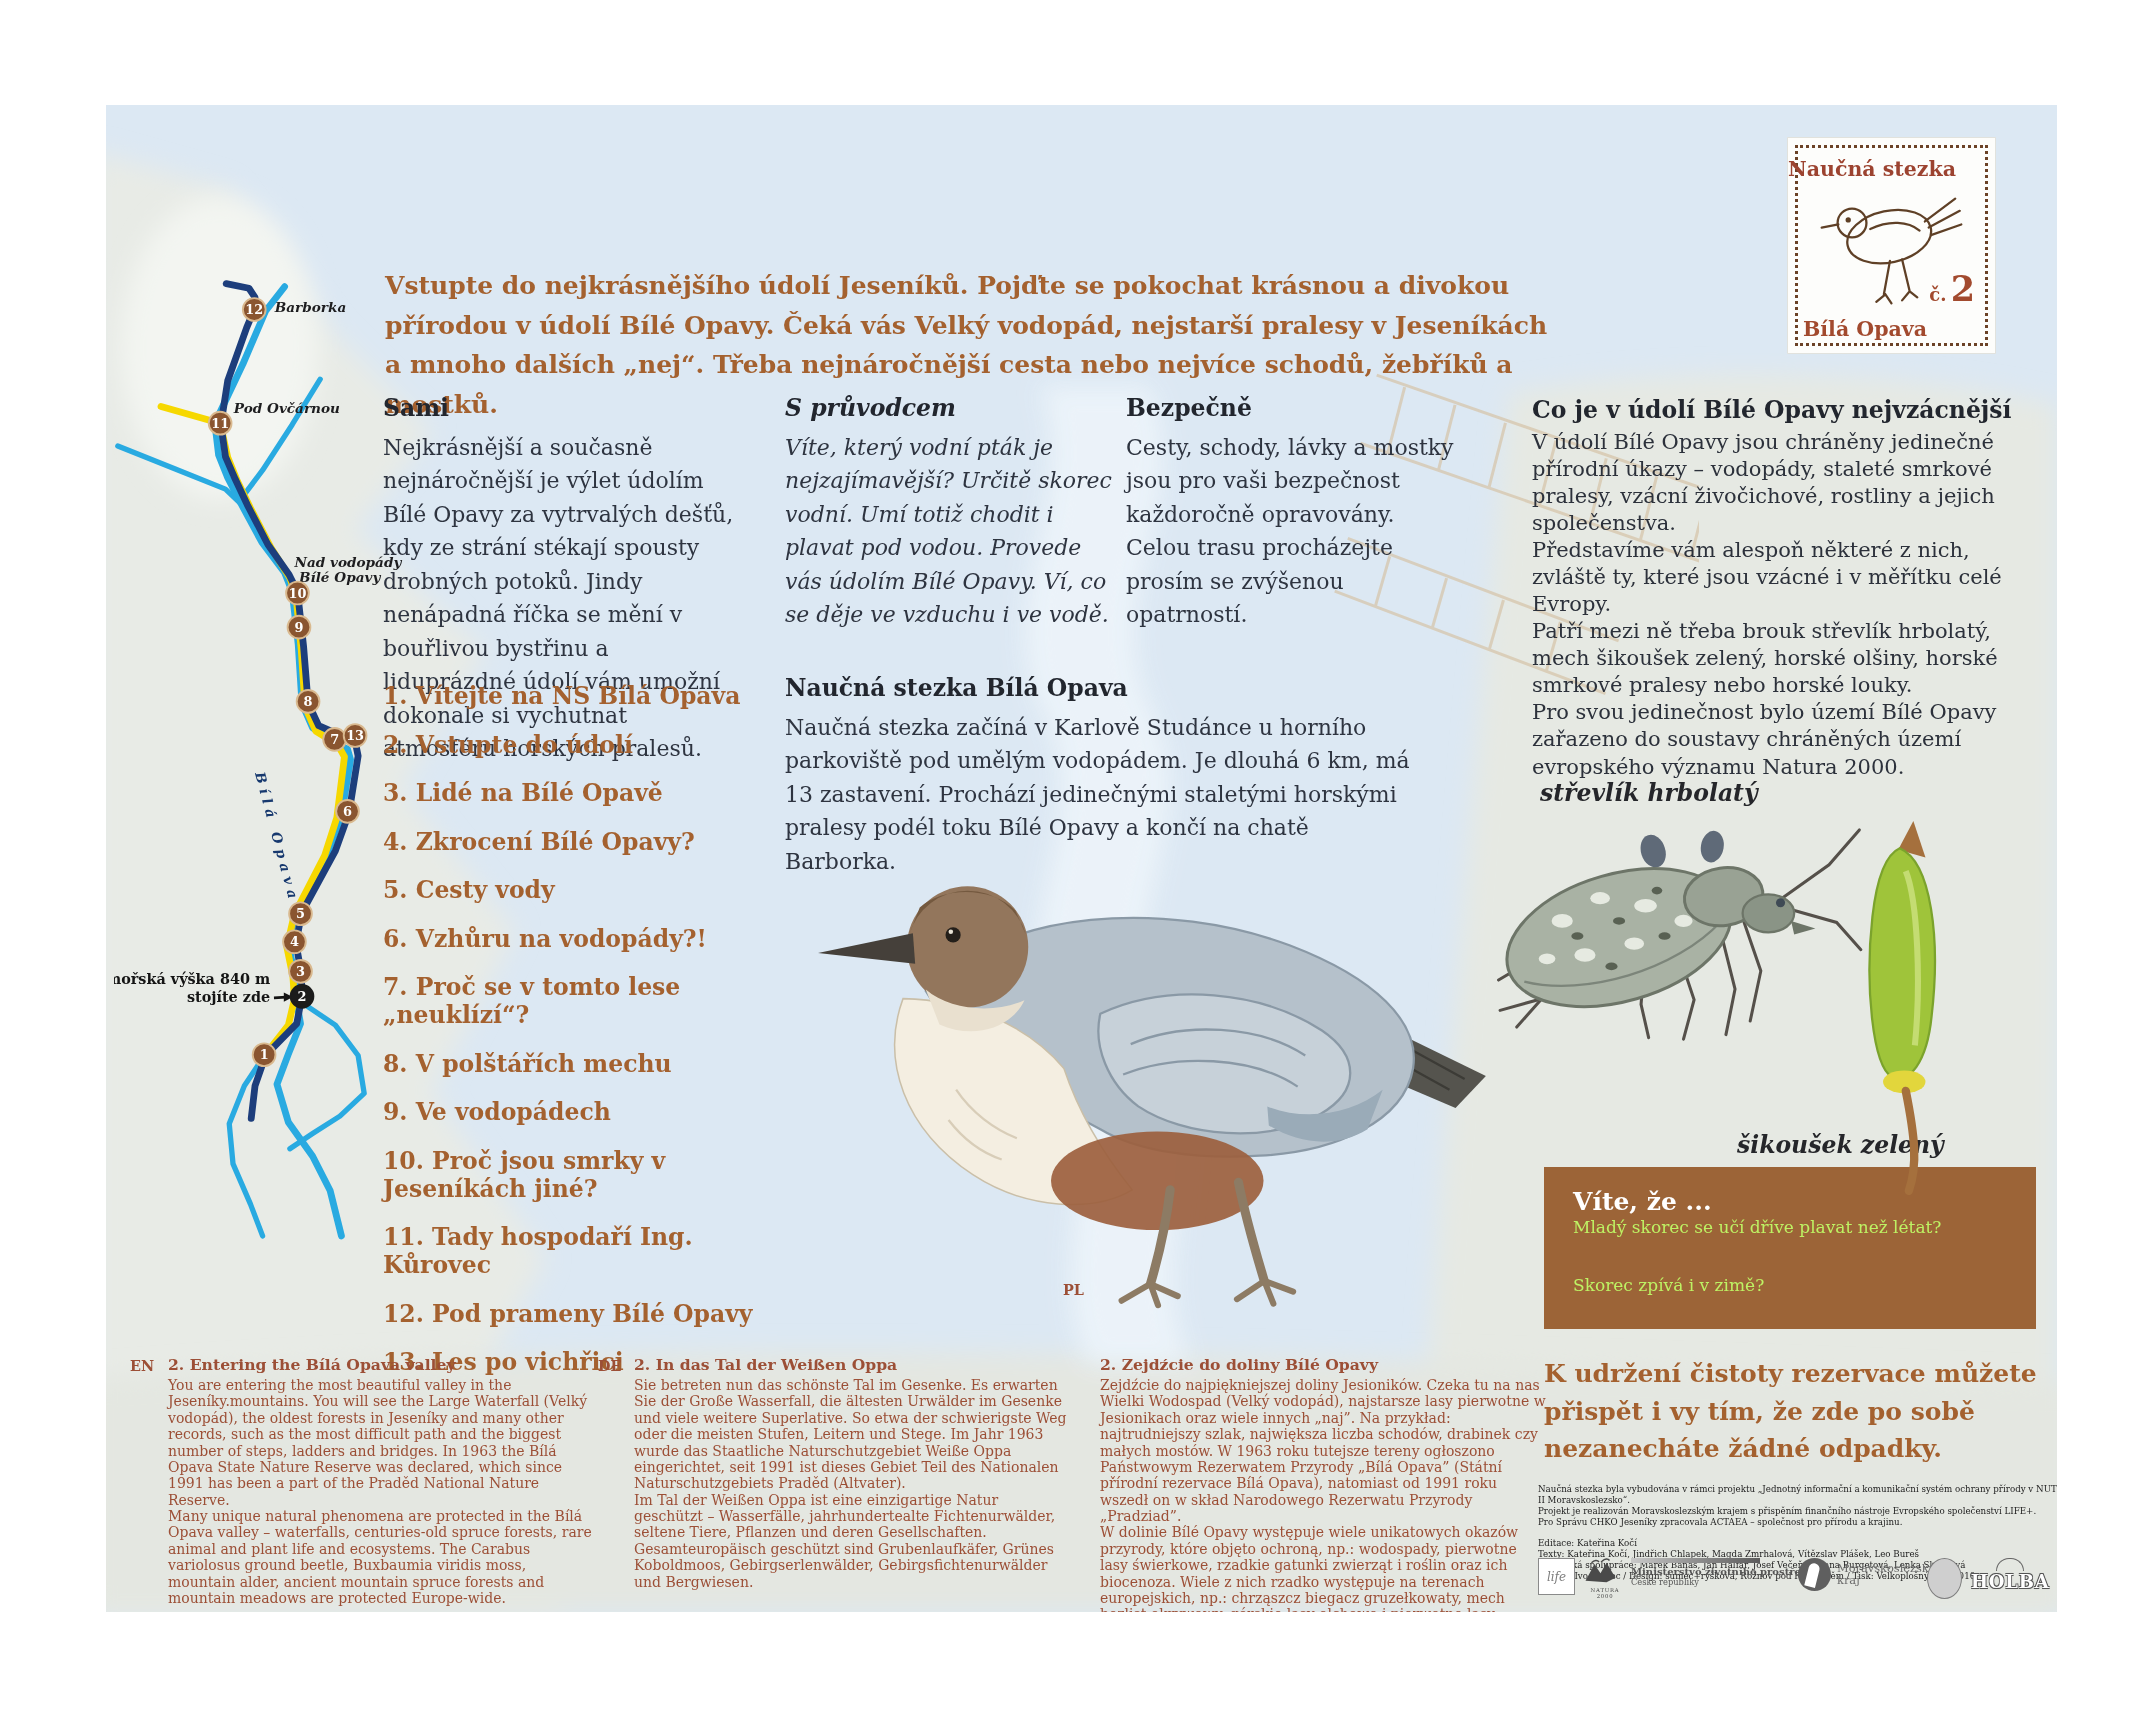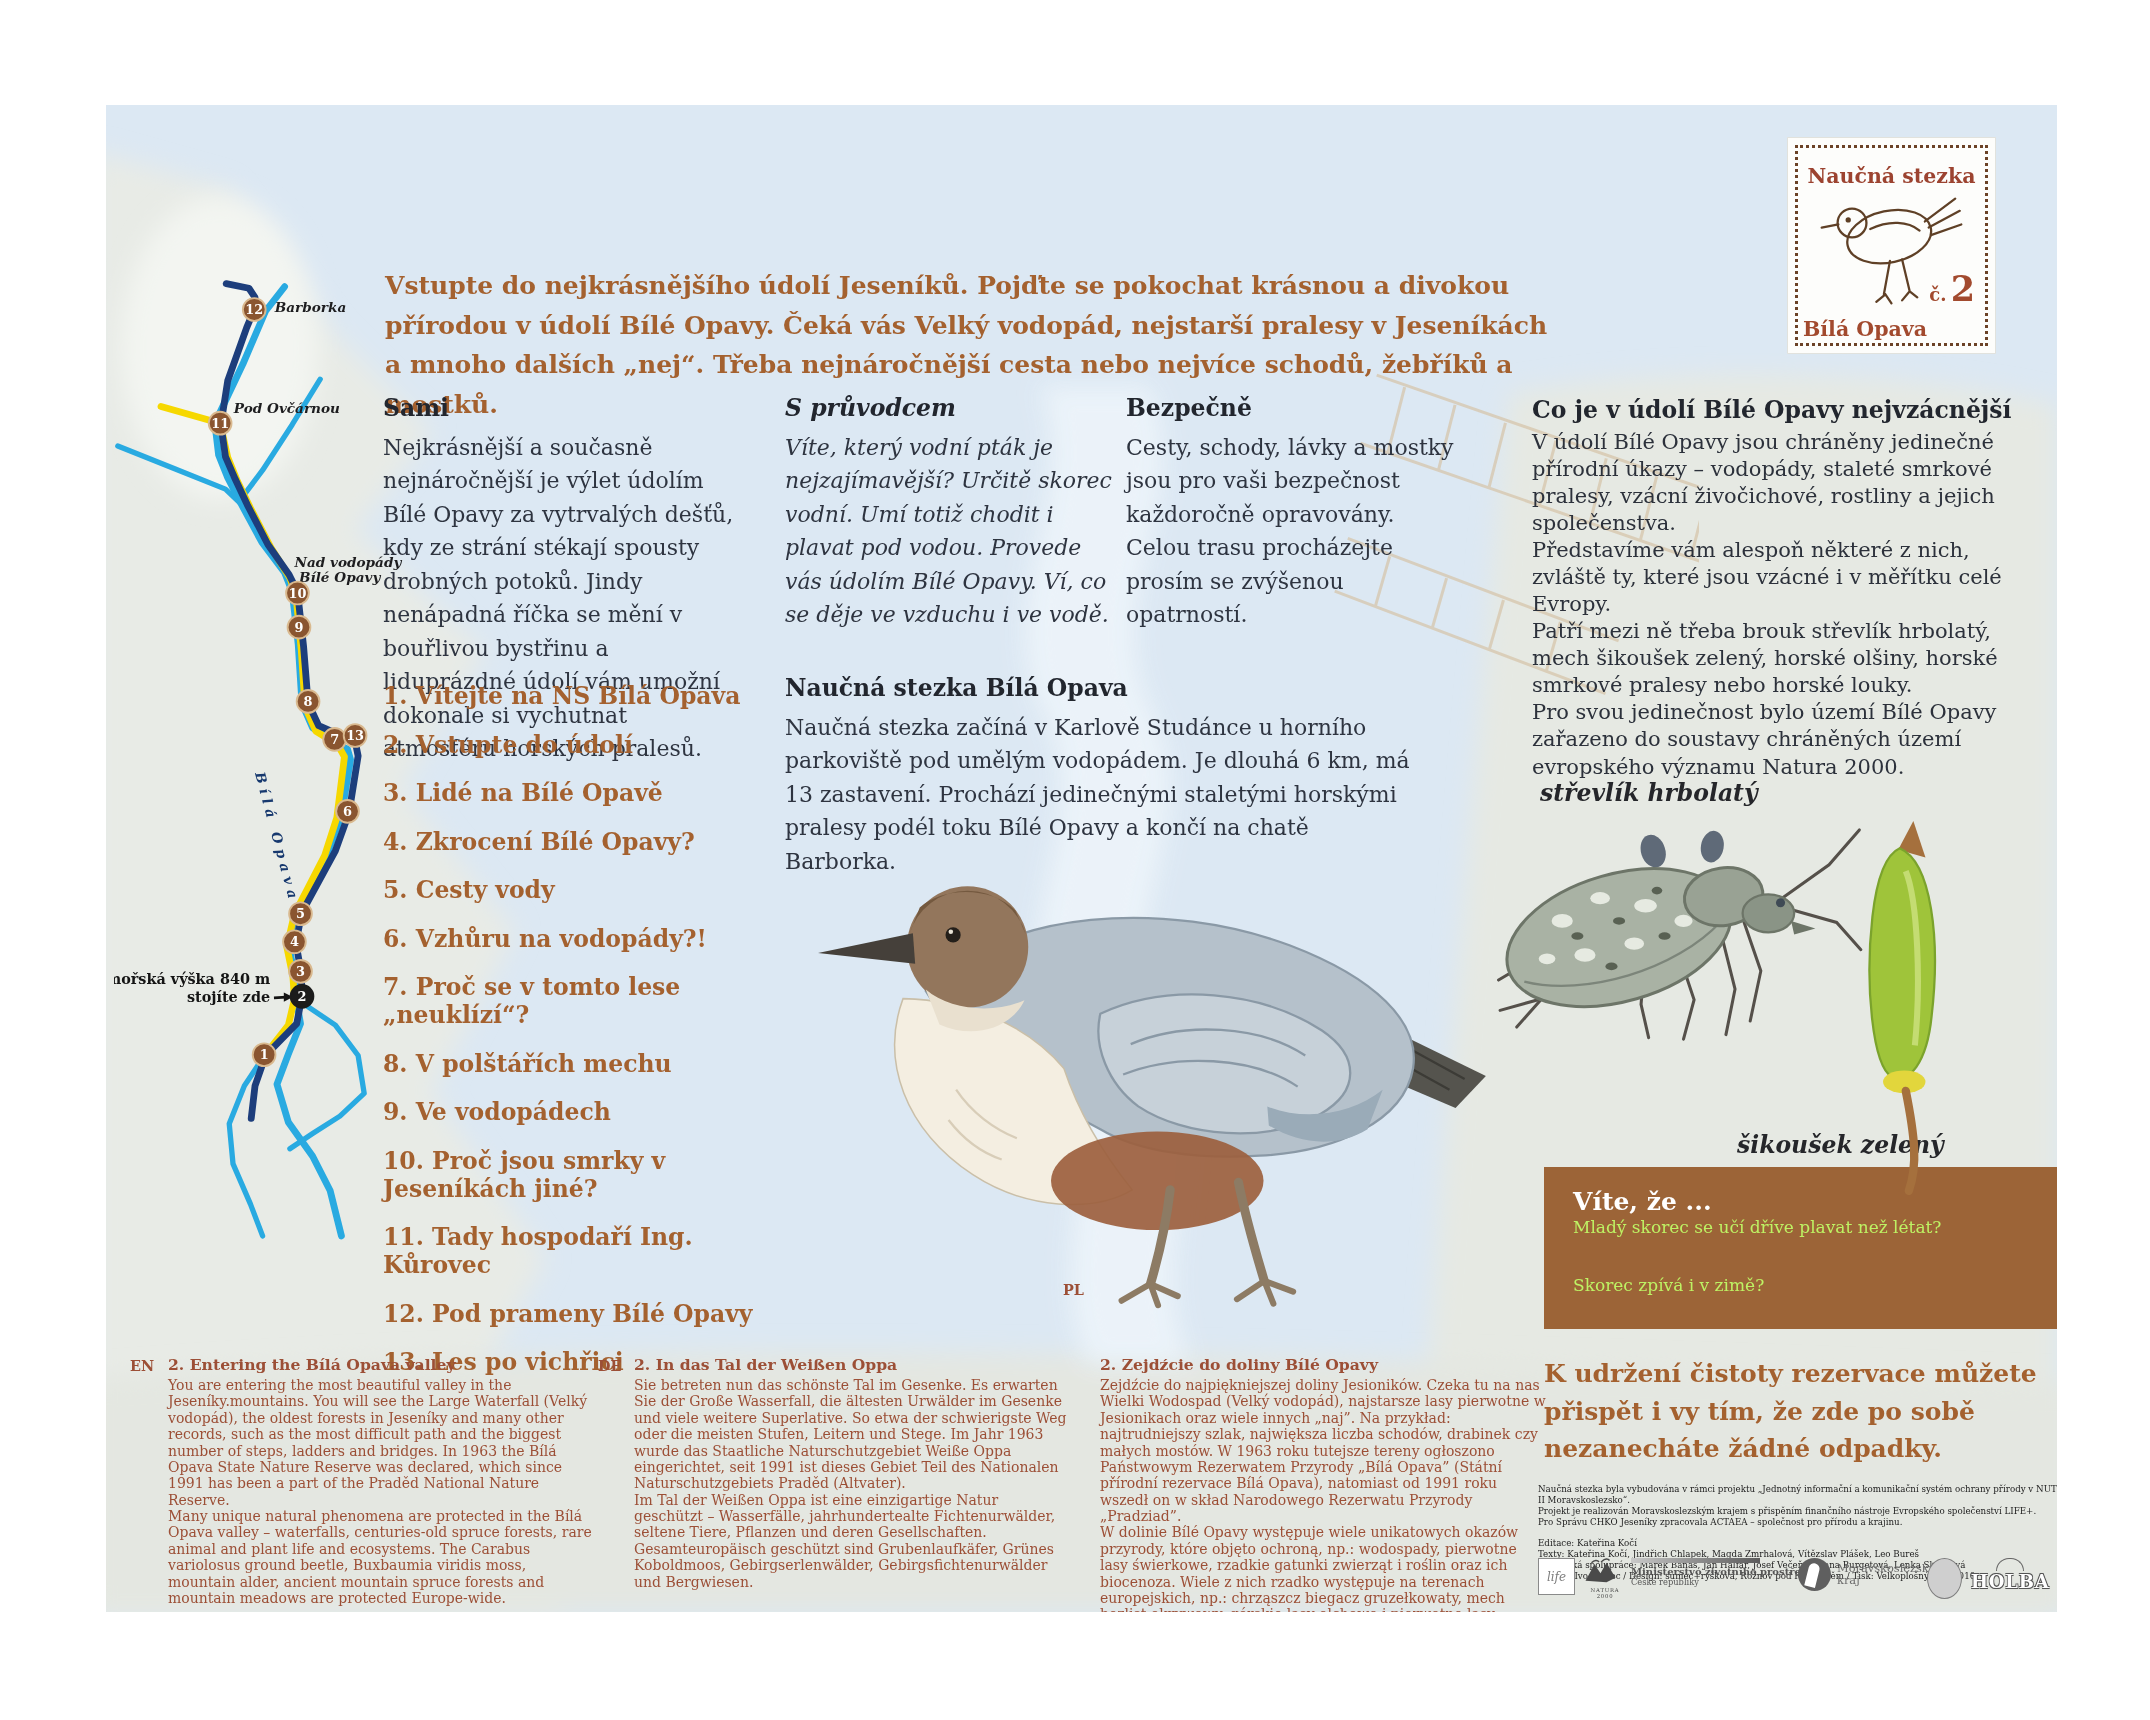--- a/index.html
+++ b/index.html
@@ -24,21 +24,21 @@
   .tr-label{font-size:14.4px;font-weight:bold;color:#9c4f36;}
   .tr-h{font-size:15.6px;font-weight:bold;color:#9c4f36;margin:0 1px 3px 0;}
   .tr-b{font-size:14px;color:#9c4f36;line-height:1.17;margin:0;}
   .credits{font-size:8.7px;color:#1c1c1c;line-height:1.28;}
   .credits p{margin:0;}
   .cred-gap{height:9px;}
 
   
   .stamp{background:#fdfdfb;box-shadow:0 0 0 0.8px #e3e0d8;}
   .stamp-inner{position:absolute;left:6.8px;top:6.8px;right:6.8px;bottom:6.8px;border:3px dotted #6b4226;}
-  .stamp-h{position:absolute;left:0;right:0;top:26px;text-align:center;font-size:20.5px;font-weight:bold;color:#9c4330;}
+  .stamp-h{position:absolute;left:0;right:0;top:19px;font-size:20.5px;font-weight:bold;color:#9c4330;}
   .stamp-no{position:absolute;right:20px;bottom:44px;color:#a24a2e;font-weight:bold;}
   .stamp-no .c{font-size:18px;} .stamp-no .n{font-size:35px;}
   .stamp-name{position:absolute;left:15px;bottom:12px;font-size:20.5px;font-weight:bold;color:#a24a2e;}
 
   
   .t-navy{fill:none;stroke:#1d3e7c;stroke-width:9;stroke-linejoin:round;stroke-linecap:round;}
   .t-cyan{fill:none;stroke:#29aae1;stroke-width:9;stroke-linejoin:round;stroke-linecap:round;}
   .t-cyan.thin{stroke-width:7;}
   .t-yellow{fill:none;stroke:#f6d800;stroke-width:9;stroke-linejoin:round;stroke-linecap:round;}
   .mk{fill:#8a5530;stroke:#d9b98f;stroke-width:2.5;}
@@ -309,21 +309,21 @@
     <polygon points="183,94 58,120 186,134" fill="#45403a"></polygon>
     <circle cx="236" cy="96" r="10" fill="#241f1a"></circle>
     <circle cx="233" cy="92" r="3" fill="#e8e2d5"></circle>
     <path d="M522,432 C516,482 506,522 496,556" stroke="#8d7b64" stroke-width="12" fill="none" stroke-linecap="round"></path>
     <path d="M496,556 L458,578 M496,556 L506,584 M496,556 L532,572" stroke="#8d7b64" stroke-width="8" fill="none" stroke-linecap="round"></path>
     <path d="M612,422 C622,472 636,518 646,552" stroke="#8d7b64" stroke-width="12" fill="none" stroke-linecap="round"></path>
     <path d="M646,552 L610,576 M646,552 L658,582 M646,552 L684,566" stroke="#8d7b64" stroke-width="8" fill="none" stroke-linecap="round"></path>
     <path d="M240,300 C260,330 290,352 320,364 M230,340 C250,366 276,384 300,392" stroke="#d8cdb8" stroke-width="3" fill="none"></path>
   </svg>
 
-  <div class="abs infobox" style="left:1438px;top:1062px;width:492px;height:162px;z-index:5;padding-left:44px;">
+  <div class="abs infobox" style="left:1438px;top:1062px;width:492px;height:162px;z-index:5;">
     <div class="abs info-h" style="left:29px;top:20px;">Víte, že ...</div>
     <div class="abs info-l" style="left:29px;top:50px;">Mladý skorec se učí dříve plavat než létat?</div>
     <div class="abs info-l" style="left:29px;top:108px;">Skorec zpívá i v zimě?</div>
   </div>
 
   <div class="abs clean" style="left:1438px;top:1250px;width:523px;">K udržení čistoty rezervace můžete přispět i vy tím, že zde po sobě nezanecháte žádné odpadky.</div>
 
   <div class="abs tr-label" style="left:24px;top:1252px;">EN</div>
   <div class="abs" style="left:62px;top:1250px;width:429px;">
     <p class="tr-h">2. Entering the Bílá Opava valley</p>

